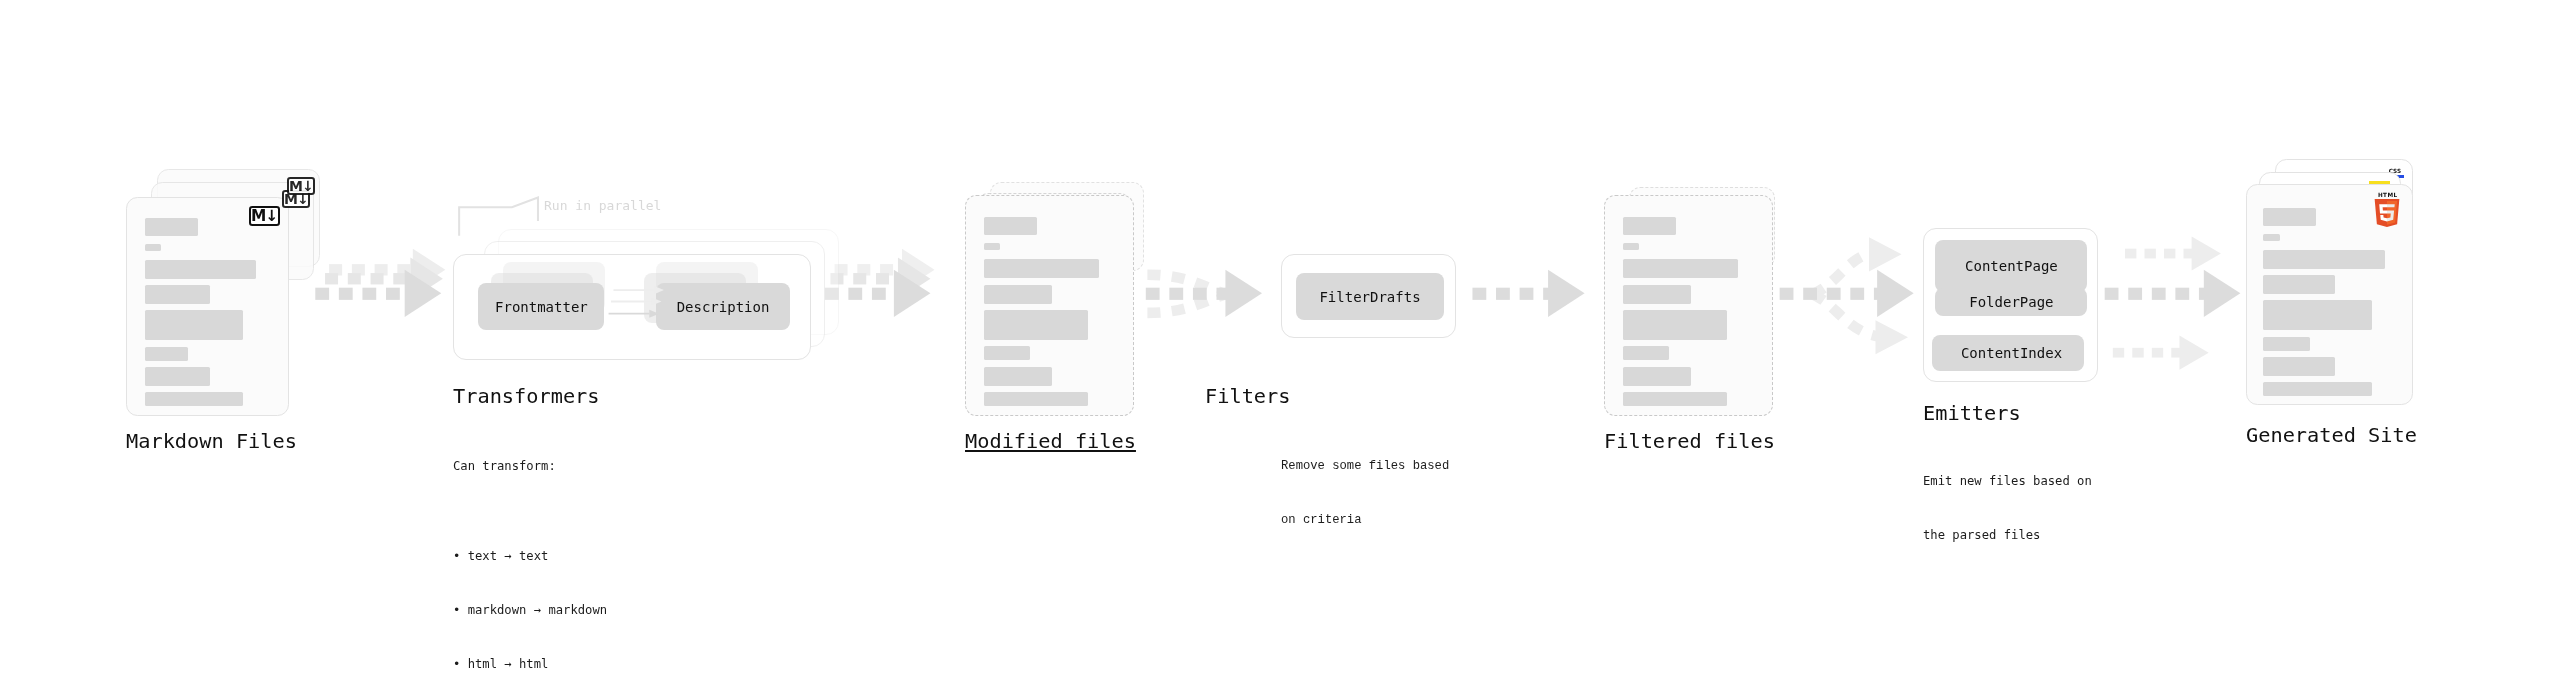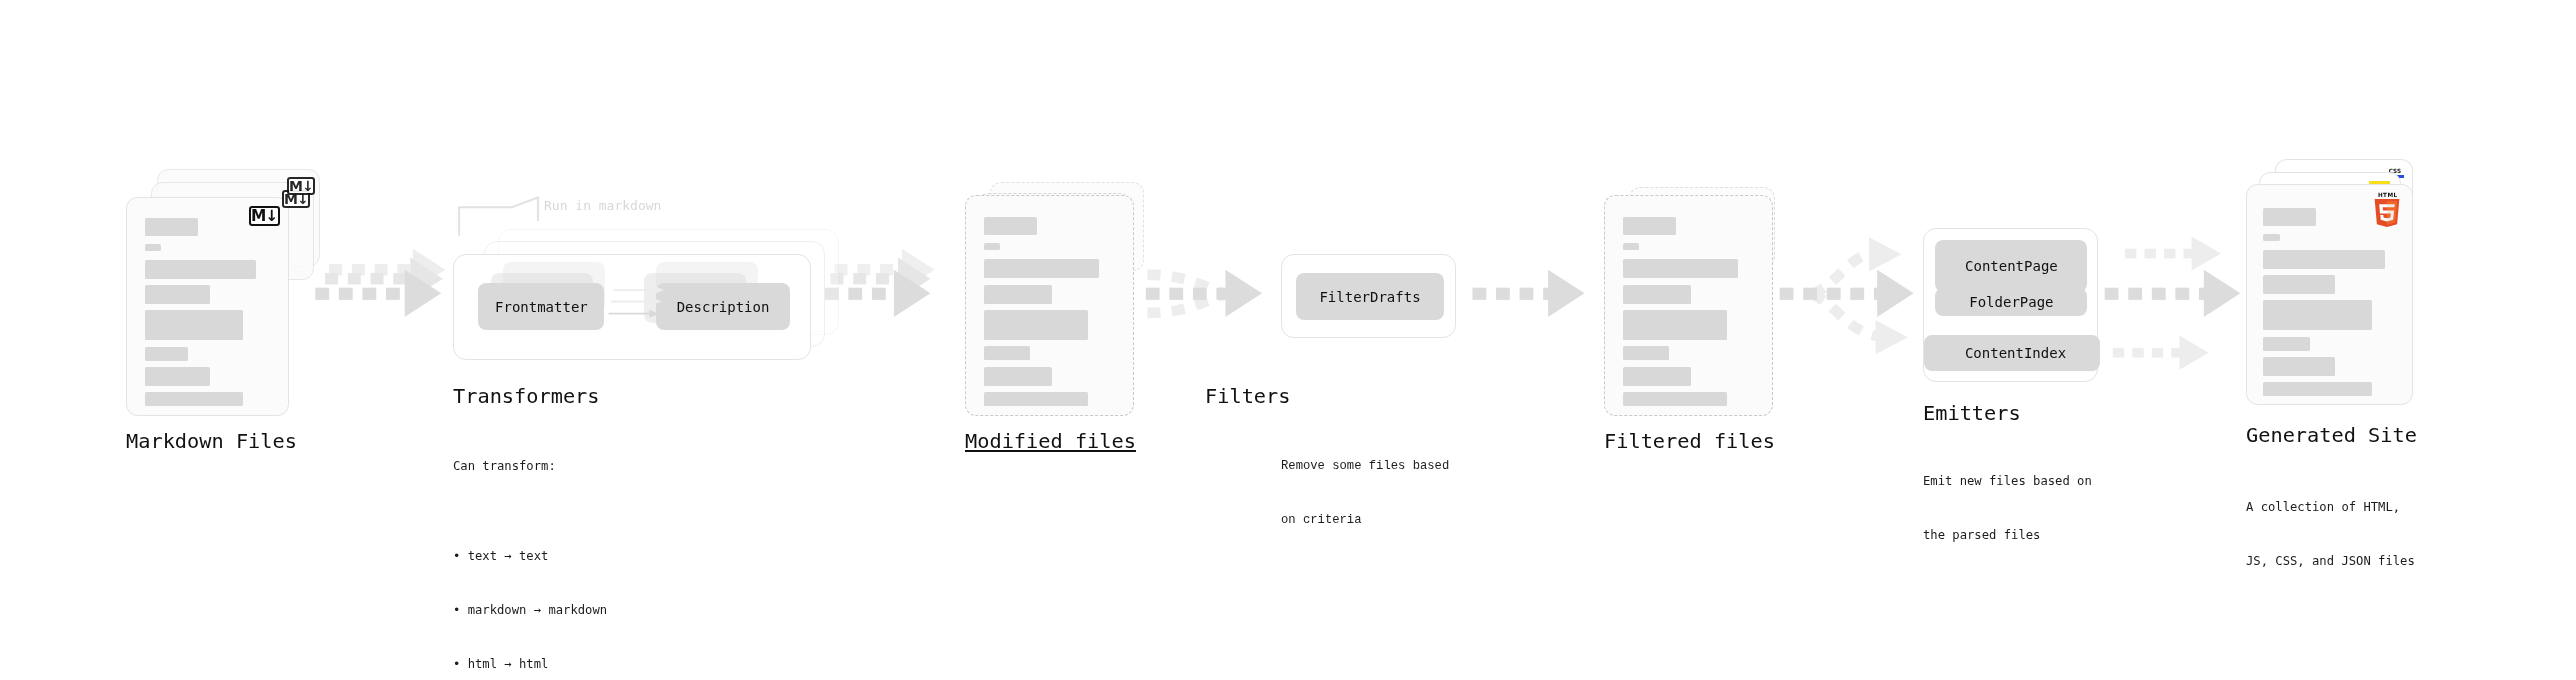--- a/index.html
+++ b/index.html
@@ -242,21 +242,21 @@
             <polygon points="246,38 258,43 246,48" fill="#ededed" stroke="none"></polygon>
           <line x1="193" y1="57" x2="243" y2="57"></line>
             <polygon points="243,52 255,57 243,62" fill="#ededed" stroke="none"></polygon>
         </g>
         <g stroke="#d9d9d9" stroke-width="2.2" fill="none">
           <line x1="190" y1="72" x2="240" y2="72"></line>
             <polygon points="240,67 252,72 240,77" fill="#d9d9d9" stroke="none"></polygon>
         </g>
       </svg>
     </div>
-    <div class="run-label" style="left:544px;top:198px;">Run in markdown</div>
+    <div class="run-label" style="left:544px;top:198px;">Run in parallel</div>
   </div>
   <div class="title" style="left:453px;top:384px;">Transformers</div>
   <div class="sub" style="left:453px;top:421px;">
     <div>Can transform:</div>
     <ul class="bullets">
       <li>• text → text</li>
       <li>• markdown → markdown</li>
       <li>• html → html</li>
     </ul>
   </div>
@@ -300,21 +300,21 @@
       <div class="skel" style="left:18px;top:171px;width:68px;height:18.7px;"></div>
       <div class="skel" style="left:18px;top:196px;width:104px;height:14px;"></div>
     </div>
   </div>
   <div class="title" style="left:1604px;top:429px;">Filtered files</div>
 
   <div>
     <div class="stagebox" style="left:1923px;top:228px;width:175px;height:154px;">
       <div class="pill" style="left:11.4px;top:11.4px;width:152px;height:52px;">ContentPage</div>
       <div class="pill" style="left:11.4px;top:59px;width:152px;height:28px;">FolderPage</div>
-      <div class="pill" style="left:0;top:106px;width:176px;height:36px;padding-left:7px;">ContentIndex</div>
+      <div class="pill" style="left:8px;top:106px;width:152px;height:36px;padding-left:7px;">ContentIndex</div>
     </div>
   </div>
   <div class="title" style="left:1923px;top:401px;">Emitters</div>
   <div class="sub" style="left:1923px;top:436px;">
     <div>Emit new files based on</div>
     <div>the parsed files</div>
   </div>
 
   <div class="doc-stack">
 
@@ -346,19 +346,15 @@
           <polygon fill="#f16529" points="256,472 406,431 441,37 256,37"></polygon>
           <polygon fill="#ffffff" points="256,208 181,208 176,150 256,150 256,94 114,94 128,265 256,265"></polygon>
           <polygon fill="#ffffff" points="256,353 193,336 189,291 133,291 141,381 256,413"></polygon>
           <polygon fill="#ebebeb" points="255,208 255,265 325,265 318,336 255,353 255,412 370,381 385,208"></polygon>
           <polygon fill="#ebebeb" points="255,94 255,150 392,150 397,94"></polygon>
         </svg>
       </div>
     </div>
   </div>
   <div class="title" style="left:2246px;top:423px;">Generated Site</div>
-  <div class="sub" style="left:2246px;top:462px;">
-    <div>A collection of HTML,</div>
-    <div>JS, CSS, and JSON files</div>
-  </div>
 
 </div>
 
 
 </body></html>

